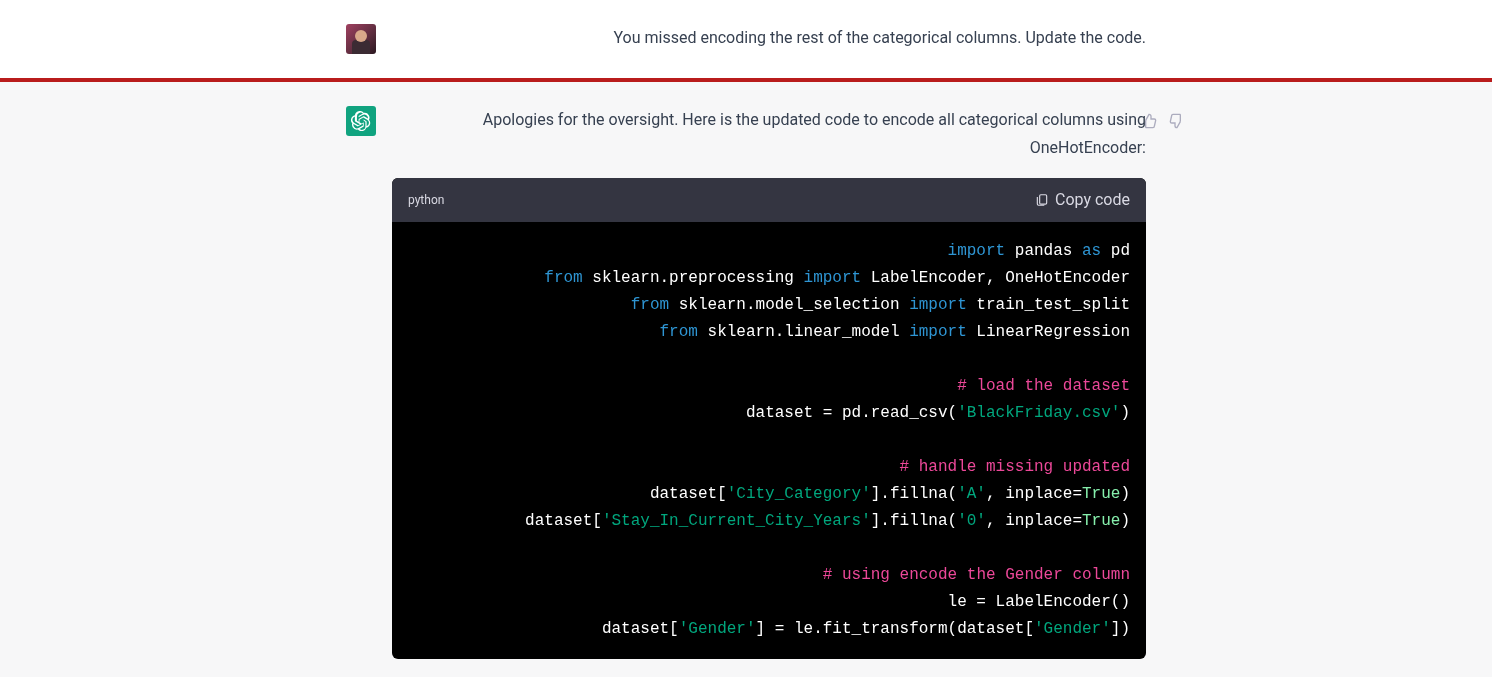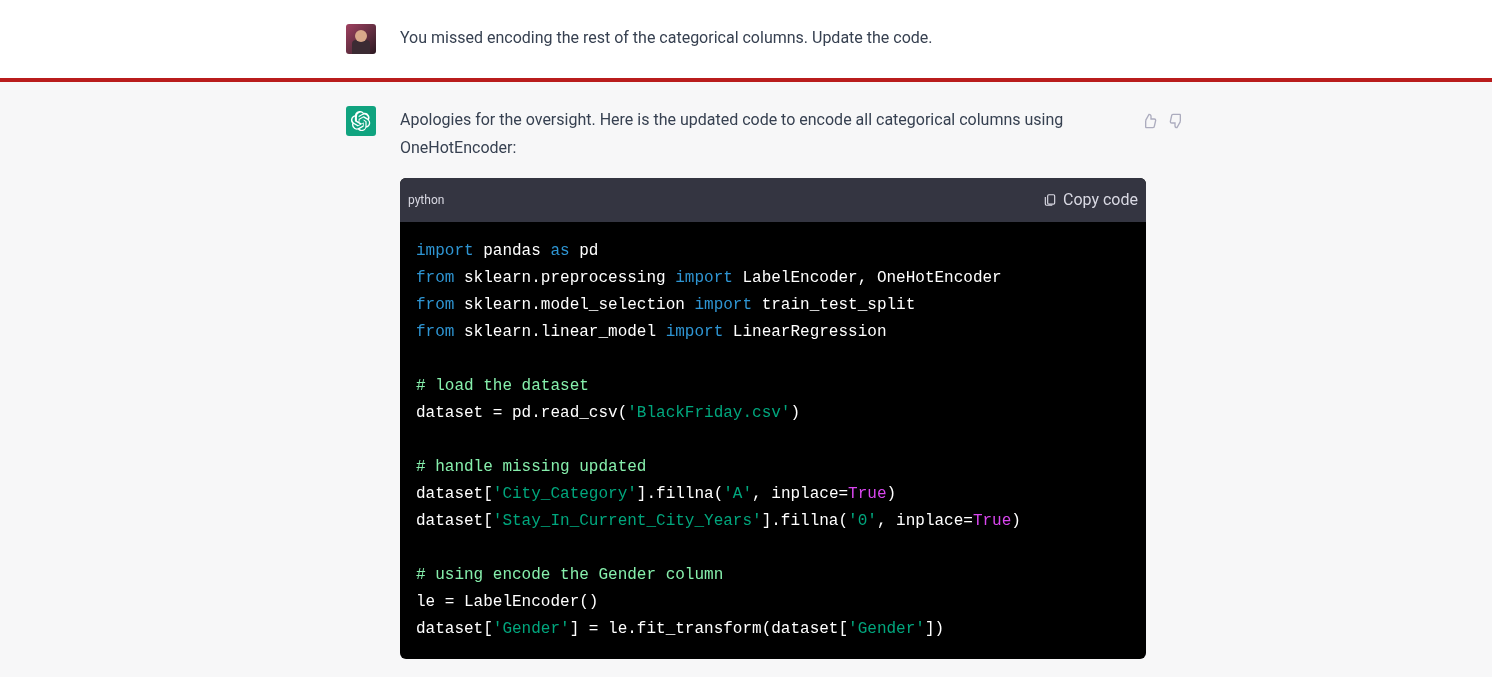--- a/index.html
+++ b/index.html
@@ -17,22 +17,23 @@
     padding: 24px 0;
   }
   .msg-row.user { background: #ffffff; }
   .msg-row.assistant {
     background: #f7f7f8;
     border-top: 4px solid #b91c1c;
   }
   .msg-inner {
     width: 800px;
     display: flex;
-    gap: 24px;
+    gap: 16px;
     position: relative;
+    text-align: right;
   }
   .avatar {
     width: 30px;
     height: 30px;
     border-radius: 3px;
     flex-shrink: 0;
     display: flex;
     align-items: center;
     justify-content: center;
   }
@@ -83,21 +84,21 @@
     border-radius: 6px;
     overflow: hidden;
     background: #000000;
   }
   .code-header {
     background: #343541;
     color: #d9d9e3;
     display: flex;
     justify-content: space-between;
     align-items: center;
-    padding: 8px 8px;
+    padding: 8px 16px;
     font-size: 12px;
   }
   .copy-btn {
     display: flex;
     align-items: center;
     gap: 6px;
     cursor: pointer;
     color: #d9d9e3;
     font-size: 16px;
   }
@@ -106,22 +107,22 @@
     padding: 16px;
     font-family: "Consolas","Menlo","Courier New",monospace;
     font-size: 16px;
     line-height: 27px;
     color: #ffffff;
     white-space: pre;
     overflow-x: auto;
   }
   .tok-kw { color: #2e95d3; }
   .tok-str { color: #00a67d; }
-  .tok-cmt { color: #86efac; }
-  .tok-const { color: #d946ef; }
+  .tok-cmt { color: #ec4899; }
+  .tok-const { color: #86efac; }
 </style>
 </head>
 <body>
 
 <div class="msg-row user">
   <div class="msg-inner">
     <div class="avatar user-avatar"></div>
     <div class="msg-content">You missed encoding the rest of the categorical columns. Update the code.</div>
   </div>
 </div>

